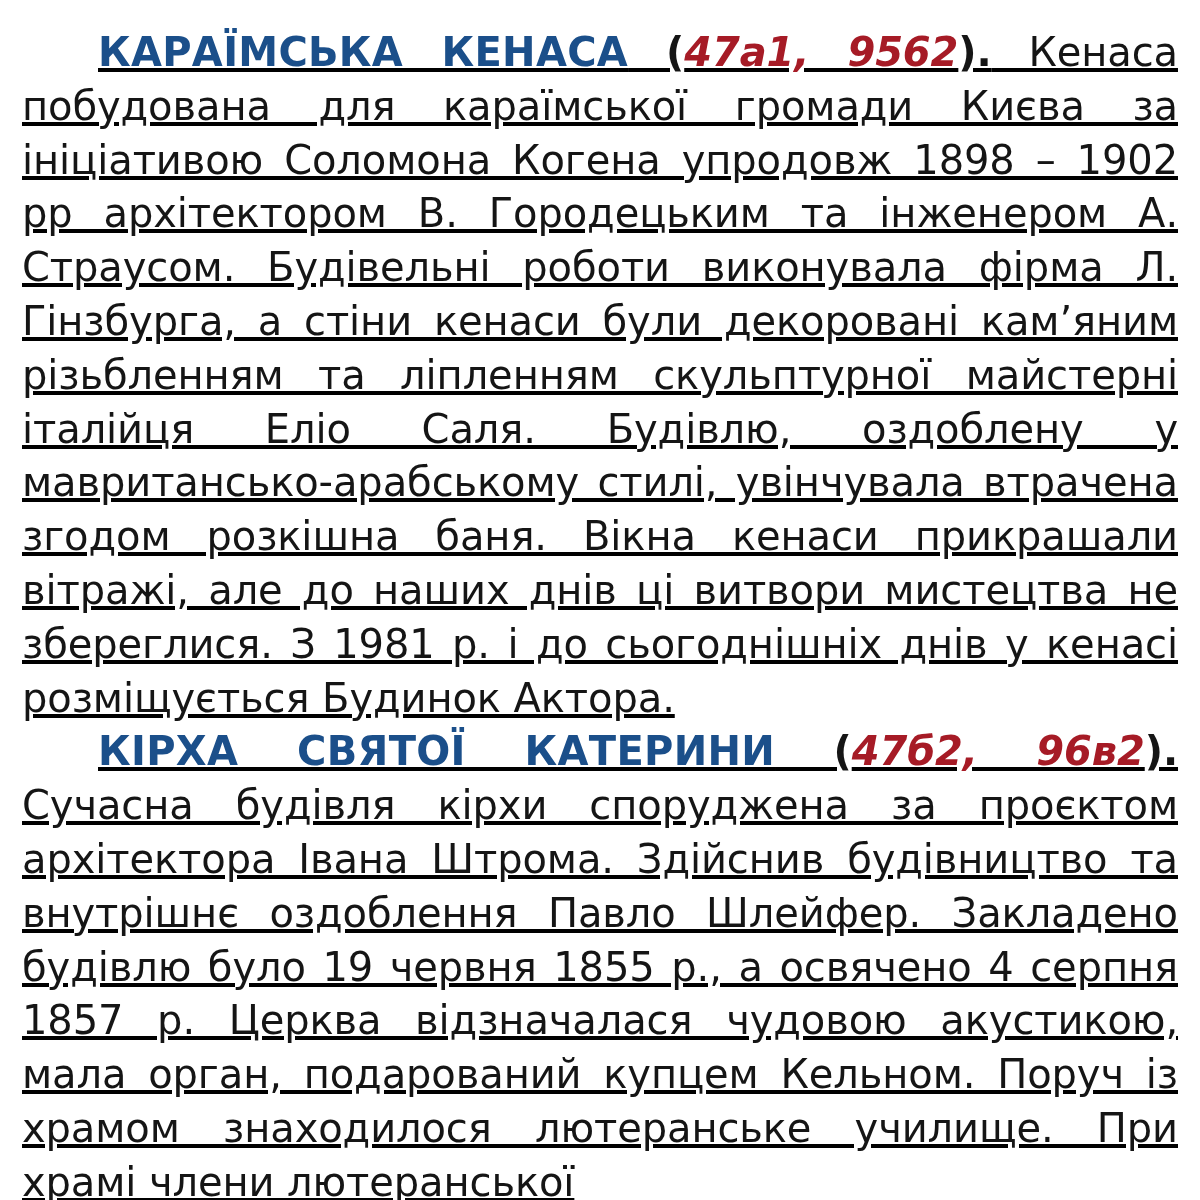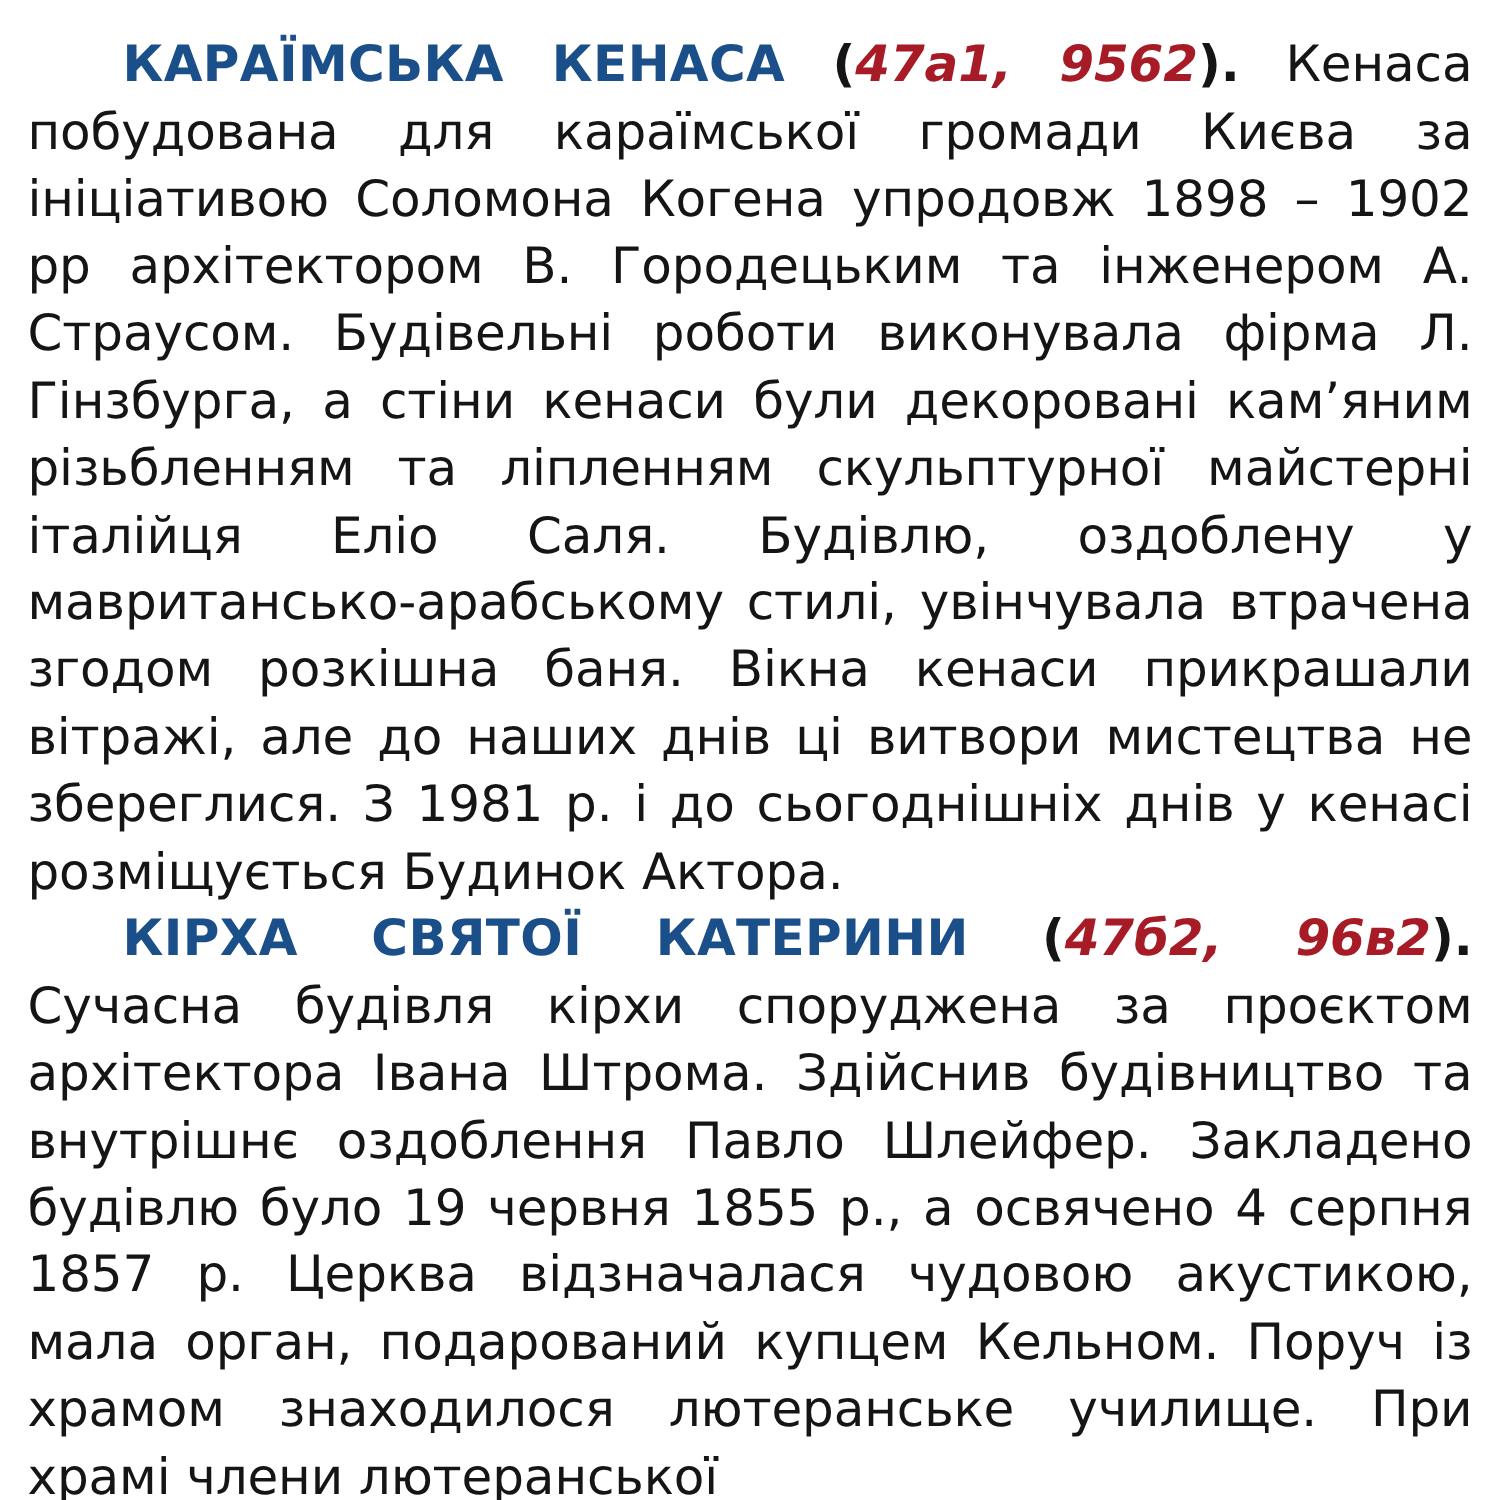--- a/index.html
+++ b/index.html
@@ -12,20 +12,21 @@
     height: 1200px;
     overflow: hidden;
     font-family: "DejaVu Sans", "Liberation Sans", sans-serif;
   }
   .page {
     width: 1200px;
     height: 1200px;
     box-sizing: border-box;
     padding: 26px 22px 0 22px;
     position: relative;
+    text-decoration: underline;
   }
   .entry {
     font-size: 40px;
     line-height: 1.345;
     color: #151515;
     text-align: justify;
     text-justify: inter-word;
     letter-spacing: -0.1px;
   }
   .entry + .entry {

